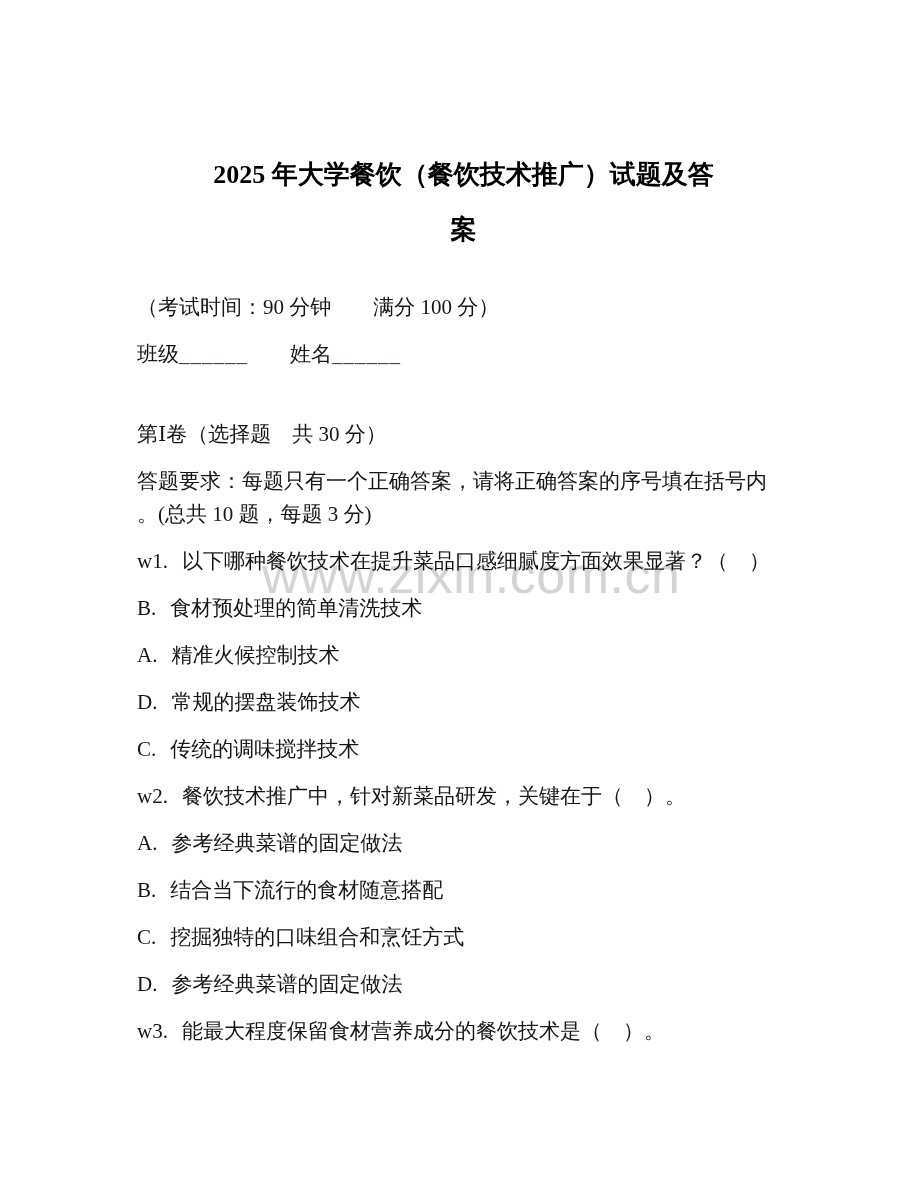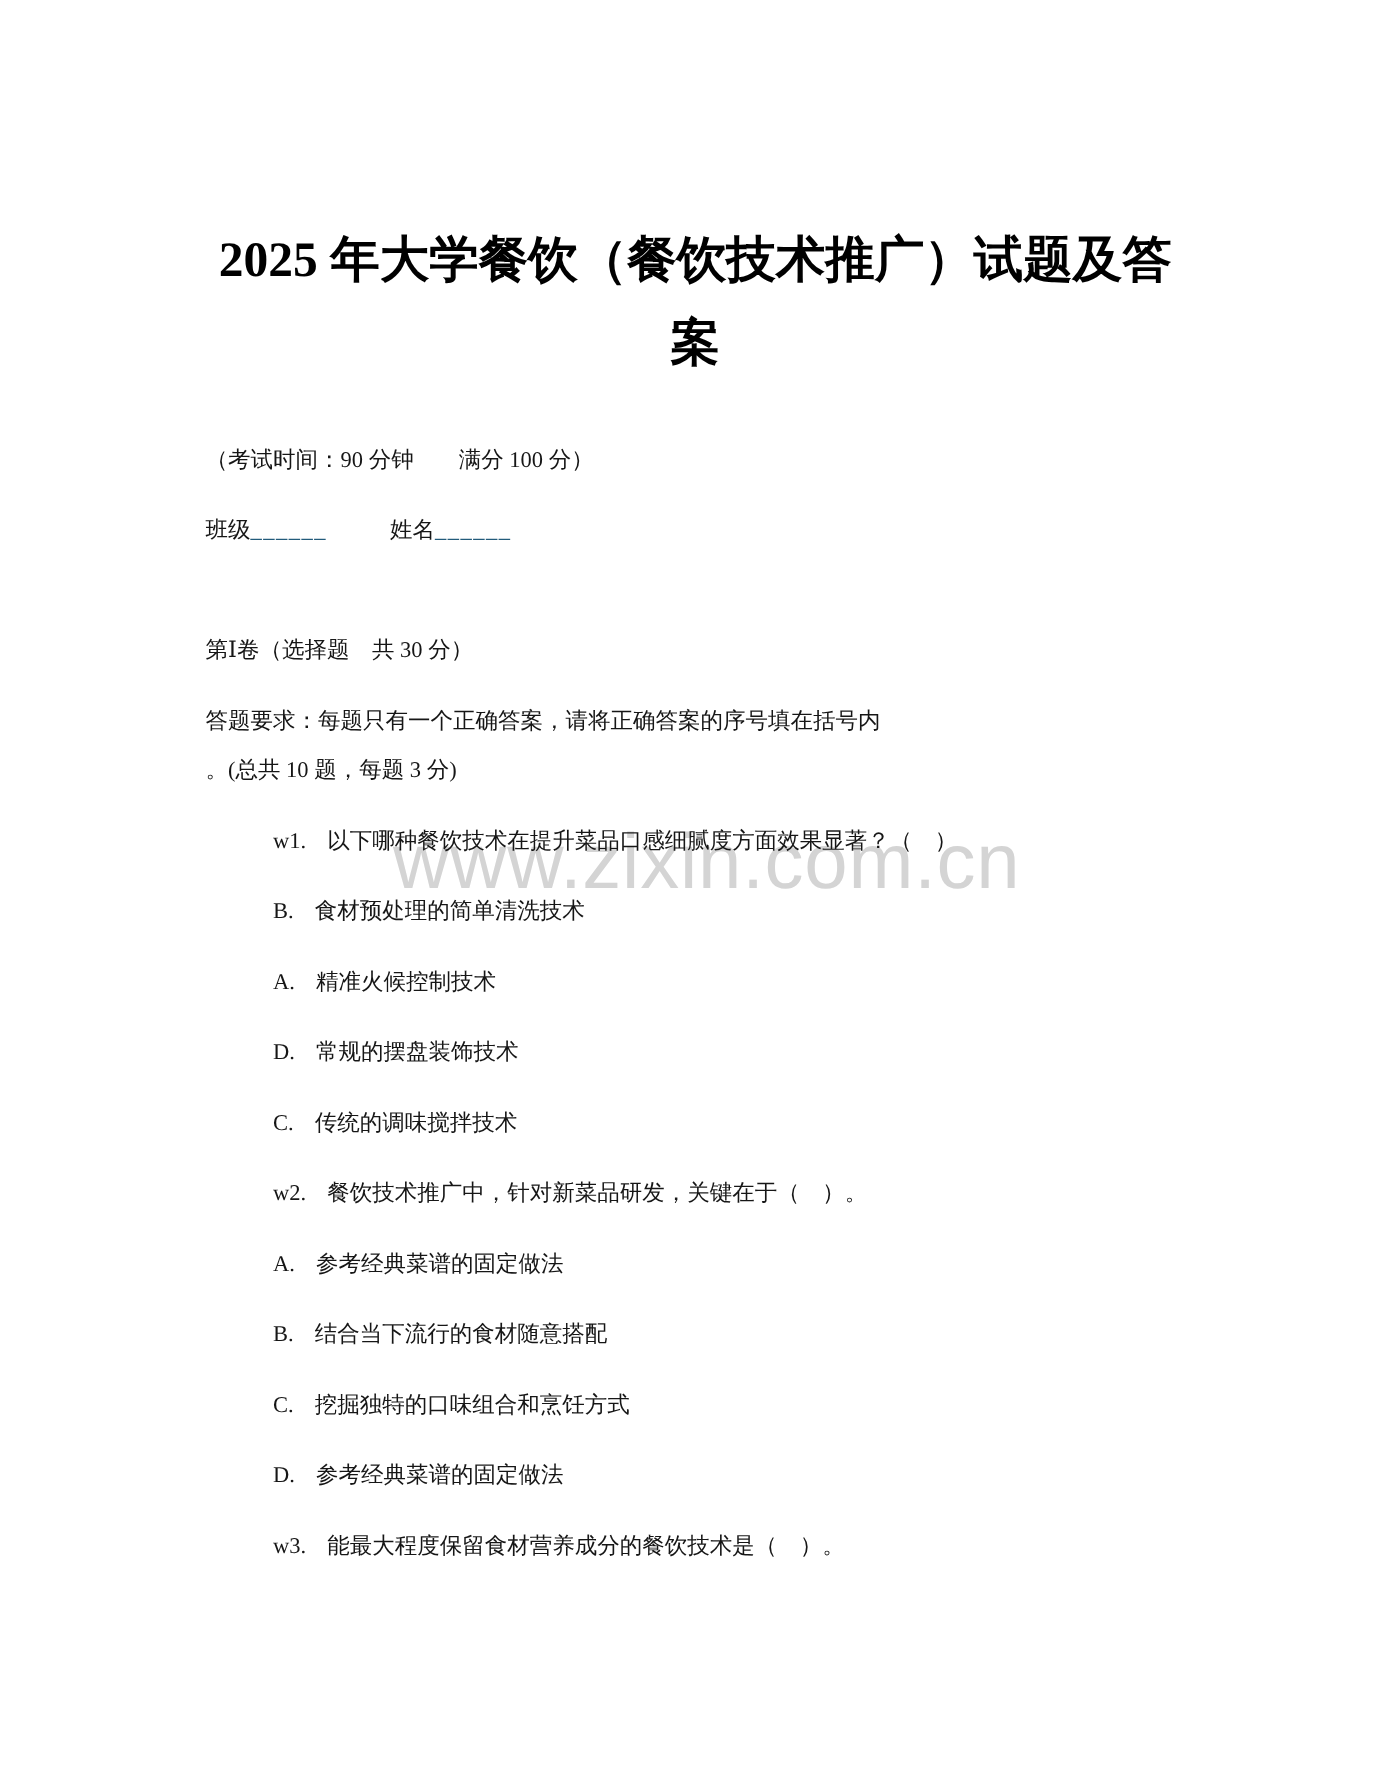--- a/index.html
+++ b/index.html
@@ -25,36 +25,36 @@
     letter-spacing: 0.5px;
     color: #d4d4d4;
     white-space: nowrap;
     z-index: 0;
     pointer-events: none;
   }
   .content { position: relative; z-index: 1; }
   .title {
     margin: 0;
     text-align: center;
-    font-size: 33px;
+    font-size: 26px;
     font-weight: bold;
     line-height: 55px;
     color: #000000;
   }
   .par {
-    font-size: 15px;
+    font-size: 21px;
     line-height: 33px;
     margin: 0 0 14px 0;
     white-space: nowrap;
   }
   .exam-info { margin-top: 34px; }
   .section-heading { margin-top: 47px; }
   .name-group { margin-left: 42px; text-align: right; }
   .blank { color: #0c4a6e; letter-spacing: 1px; }
-  .qnum, .olabel { margin-right: 14px; margin-left: 45px; }
+  .qnum, .olabel { margin-right: 14px; }
 </style>
 </head>
 <body>
 
 <div class="page">
 
   <div class="watermark">www.zixin.com.cn</div>
 
   <div class="content">
 

